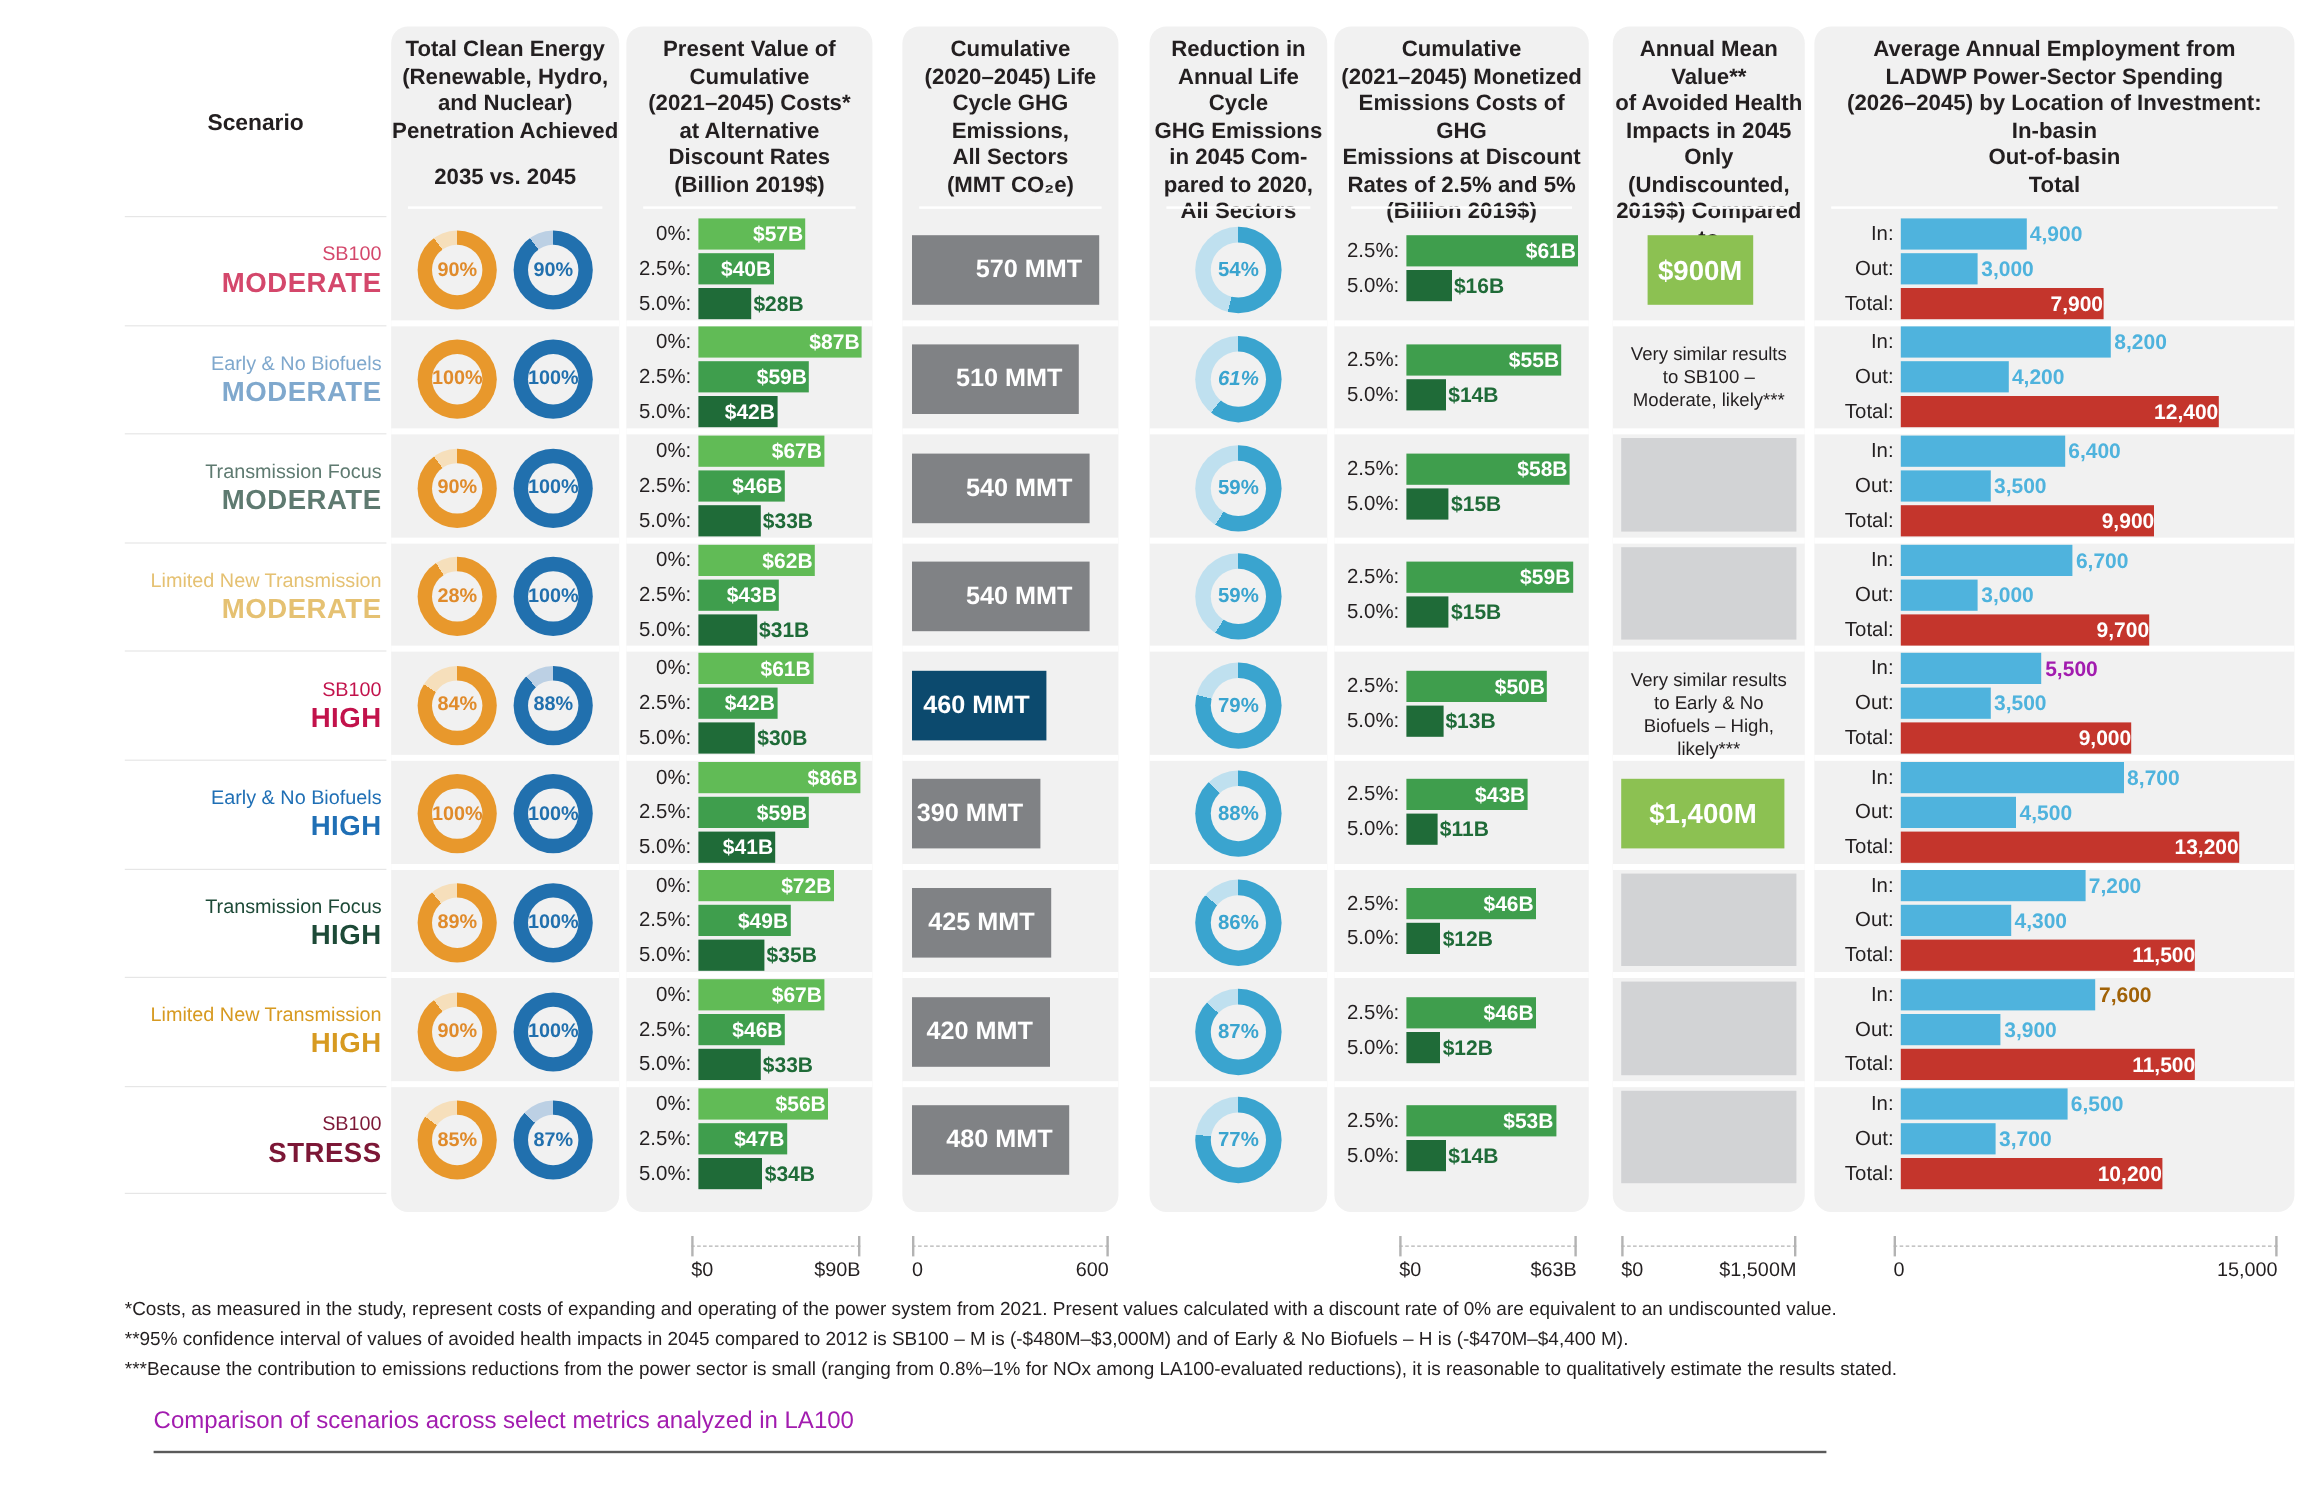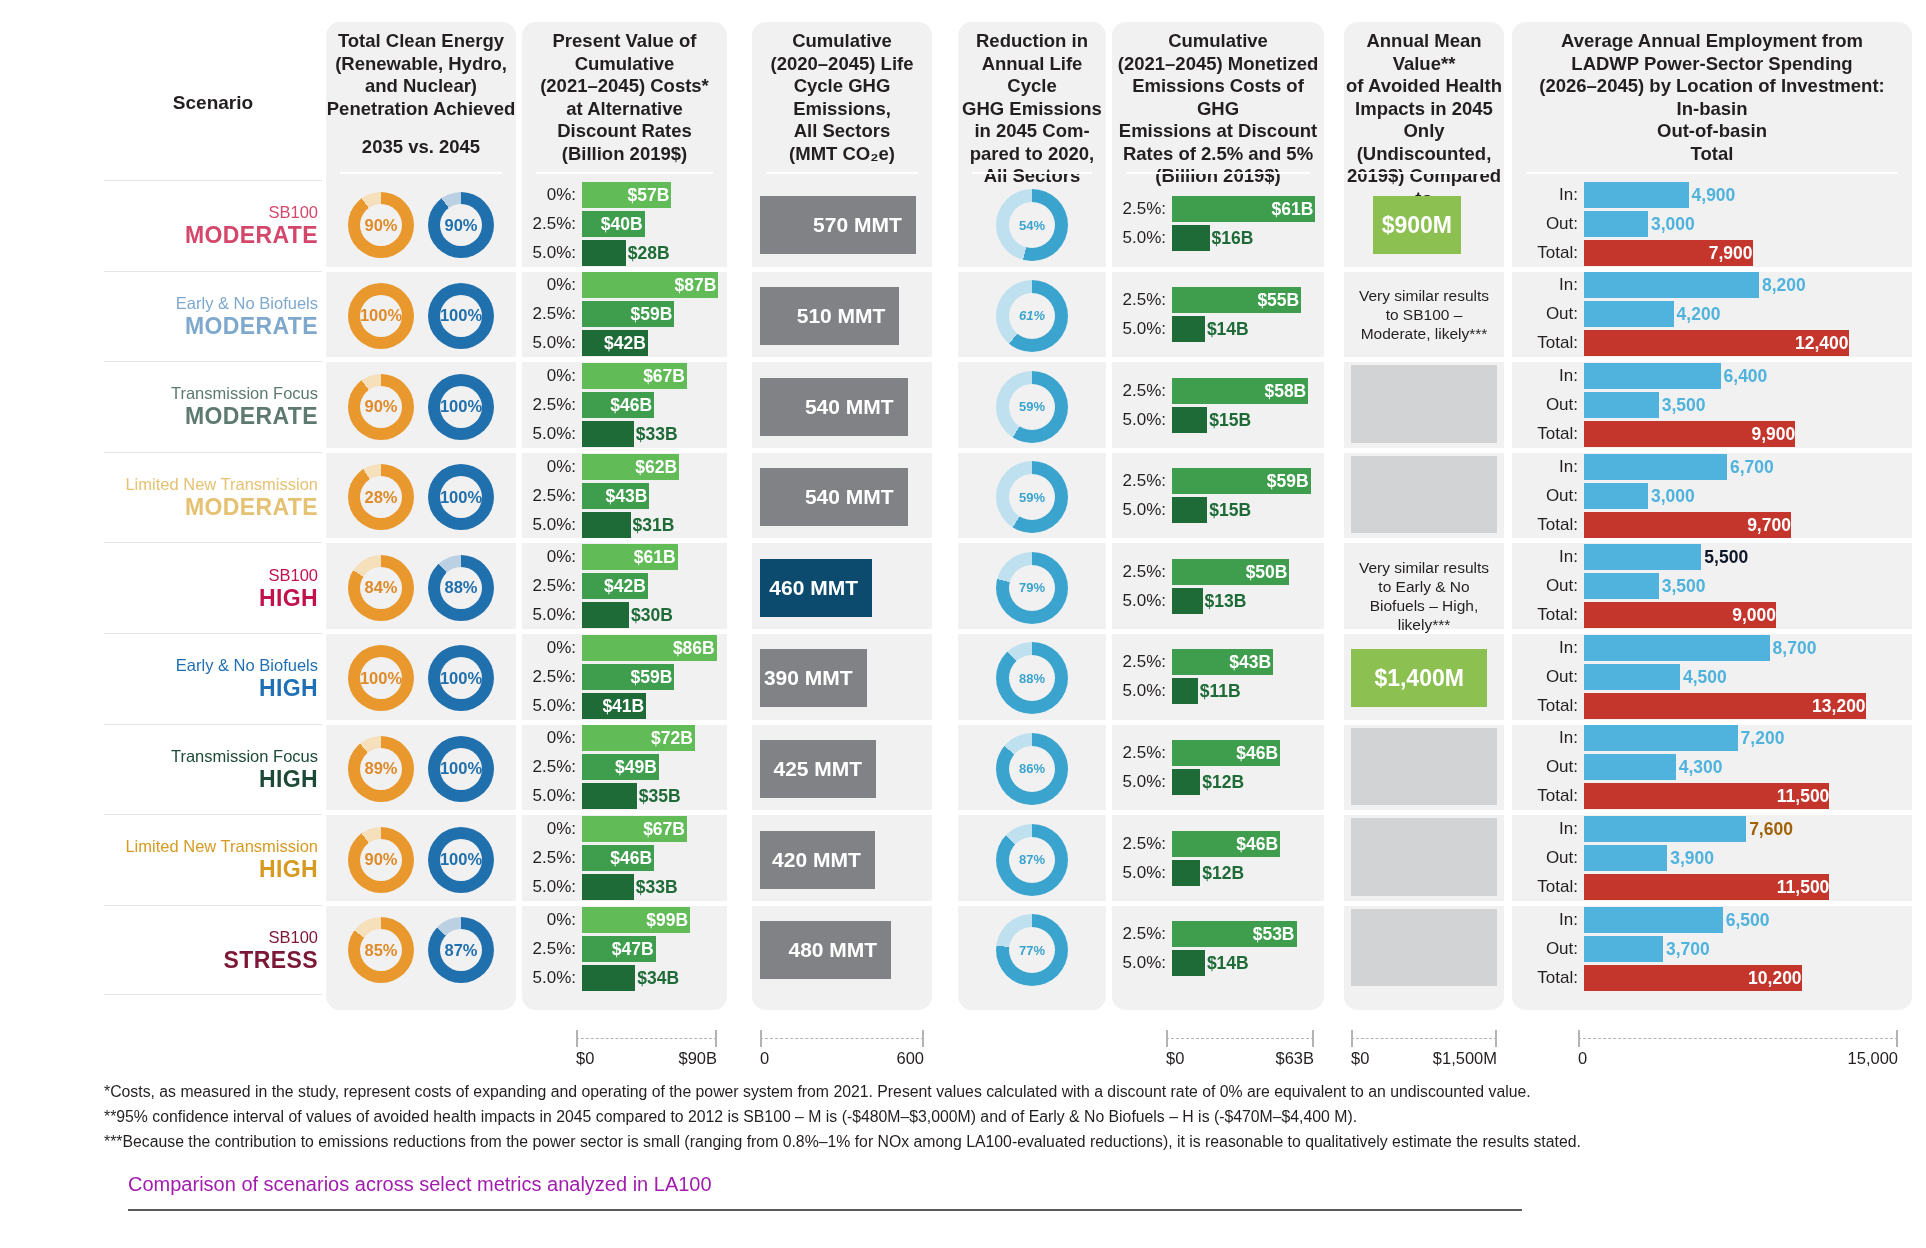--- a/index.html
+++ b/index.html
@@ -24,21 +24,21 @@
   
   .donutwrap{position:absolute;display:flex;align-items:center;justify-content:center;gap:14px;width:100%;}
   .donut{position:relative;width:66px;height:66px;border-radius:50%;text-align:center;}
   .donut .hole{position:absolute;left:50%;top:50%;transform:translate(-50%,-50%);
       width:42px;height:42px;border-radius:50%;background:#f1f1f1;display:flex;align-items:center;justify-content:center;}
   .donut .pct{font-size:16.5px;font-weight:bold;}
   .donut.o .pct{color:#e08b2b;}
   .donut.b .pct{color:#2170ae;}
   .donut-lg{width:72px;height:72px;}
   .donut-lg .hole{width:48px;height:48px;}
-  .donut-lg .pct{font-size:13px;color:#3aa4cf;}
+  .donut-lg .pct{font-size:17px;color:#3aa4cf;}
 
   
   .bargroup{position:absolute;left:0;width:100%;}
   .barrow{position:relative;display:flex;align-items:center;height:26px;margin-bottom:3px;}
   .barlab{width:54px;text-align:right;font-size:17px;padding-right:6px;flex:none;color:#231f20;}
   .bartrack{position:relative;flex:1;height:26px;}
   .bar{position:absolute;left:0;top:0;height:26px;}
   .barval{position:absolute;top:0;height:26px;line-height:26px;font-size:17.5px;font-weight:bold;white-space:nowrap;}
   .barval.inside{color:#ffffff;}
   .mmtbar{position:absolute;height:58px;line-height:58px;background:#808285;color:#fff;
@@ -617,21 +617,21 @@
             <div class="barval" style="left:32.53968253968254px;color:#1f6b38;">$13B</div>
           </div>
         </div>
       </div>
       <div class="hnote" style="left:1352px;top:557.6999999999999px;width:144px;">Very similar results to Early &amp; No Biofuels – High, likely***</div>
       <div class="bargroup" style="left:1512px;top:544.1999999999999px;width:400px;">
         <div class="barrow">
           <div class="barlab" style="width:66px;">In:</div>
           <div class="bartrack">
             <div class="bar" style="width:117.33333333333333px;background:#4fb3dd;"></div>
-            <div class="barval" style="left:120.33333333333333px;color:#0f172a;">5,500</div>
+            <div class="barval" style="left:120.33333333333333px;color:#a21caf;">5,500</div>
           </div>
         </div>
         <div class="barrow">
           <div class="barlab" style="width:66px;">Out:</div>
           <div class="bartrack">
             <div class="bar" style="width:74.66666666666667px;background:#4fb3dd;"></div>
             <div class="barval" style="left:77.66666666666667px;color:#4fb3dd;">3,500</div>
           </div>
         </div>
         <div class="barrow">
@@ -901,21 +901,21 @@
           <div class="hole" style="width:42px;height:42px;">
             <span class="pct">87%</span>
           </div>
         </div>
       </div>
       <div class="bargroup" style="left:522px;top:906.5999999999999px;width:205px;">
         <div class="barrow">
           <div class="barlab">0%:</div>
           <div class="bartrack">
             <div class="bar" style="width:108.10000000000001px;background:#61bb56;"></div>
-            <div class="barval inside" style="right:38.89999999999999px;">$99B</div>
+            <div class="barval inside" style="right:38.89999999999999px;">$56B</div>
           </div>
         </div>
         <div class="barrow">
           <div class="barlab">2.5%:</div>
           <div class="bartrack">
             <div class="bar" style="width:73.63333333333334px;background:#3f9e4d;"></div>
             <div class="barval inside" style="right:73.36666666666666px;">$47B</div>
           </div>
         </div>
         <div class="barrow">

